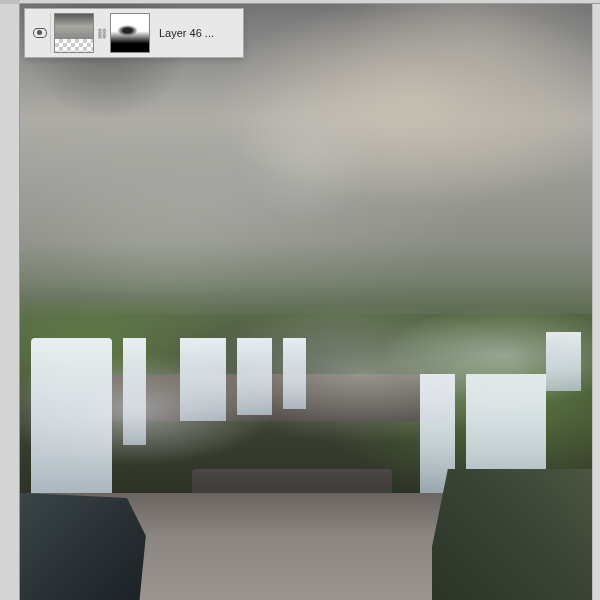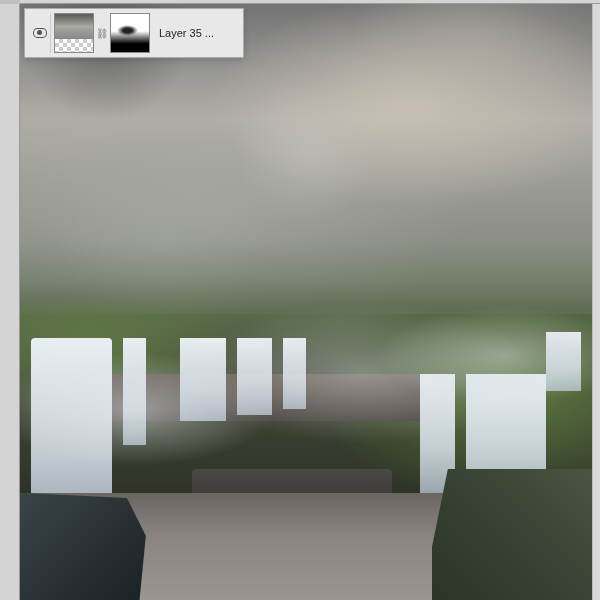--- a/index.html
+++ b/index.html
@@ -263,15 +263,15 @@
     </div>
     <div class="thumb">
       <div class="thumb-sky"></div>
       <div class="thumb-checker"></div>
     </div>
     <div class="link-icon">⛓</div>
     <div class="mask-thumb">
       <div class="mask-grad"></div>
       <div class="mask-blob"></div>
     </div>
-    <div class="layer-name">Layer 35 ...</div>
+    <div class="layer-name">Layer 46 ...</div>
   </div>
 </div>
 
 </body></html>

